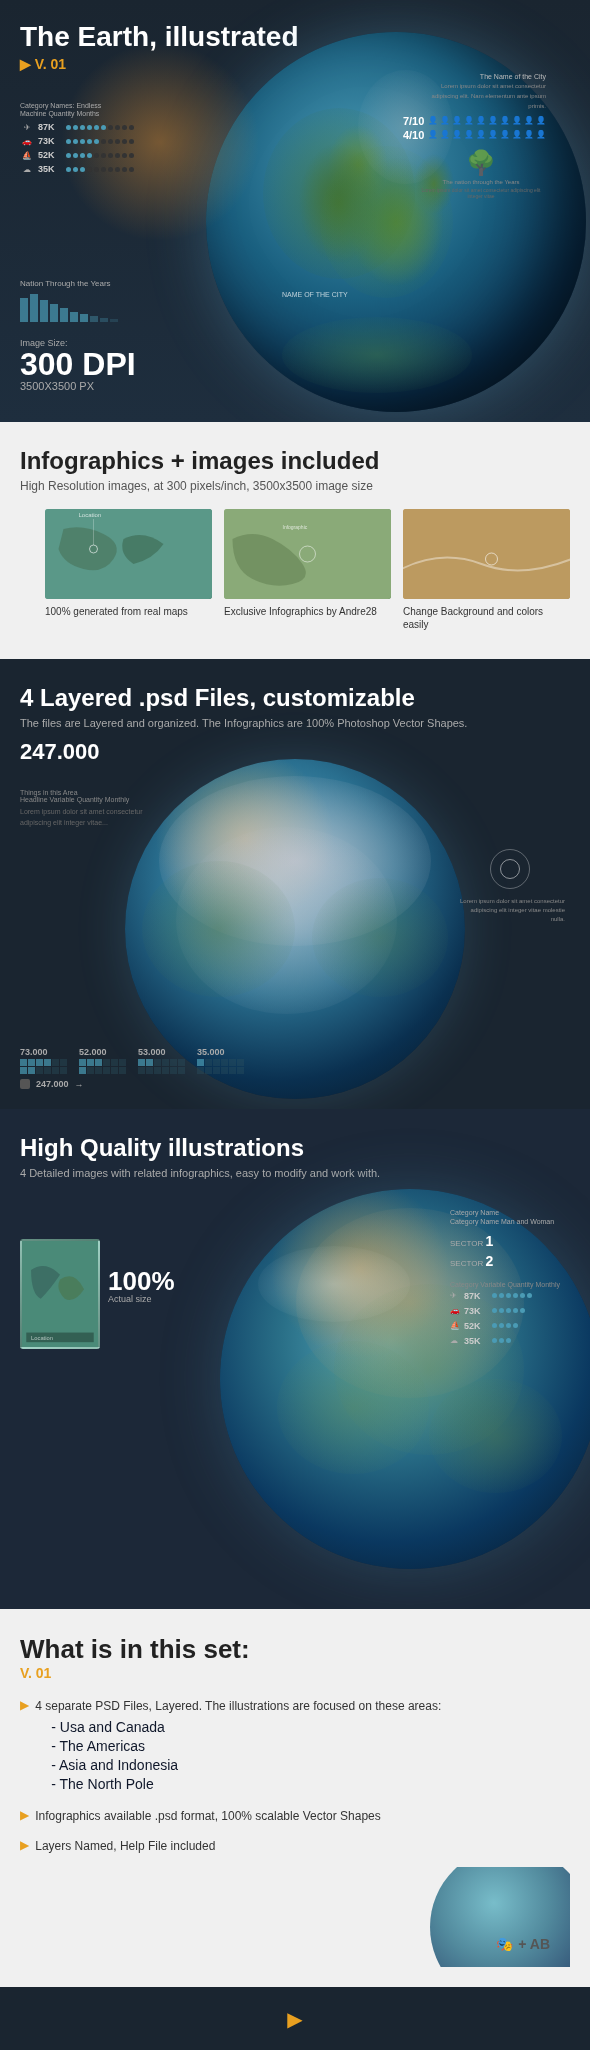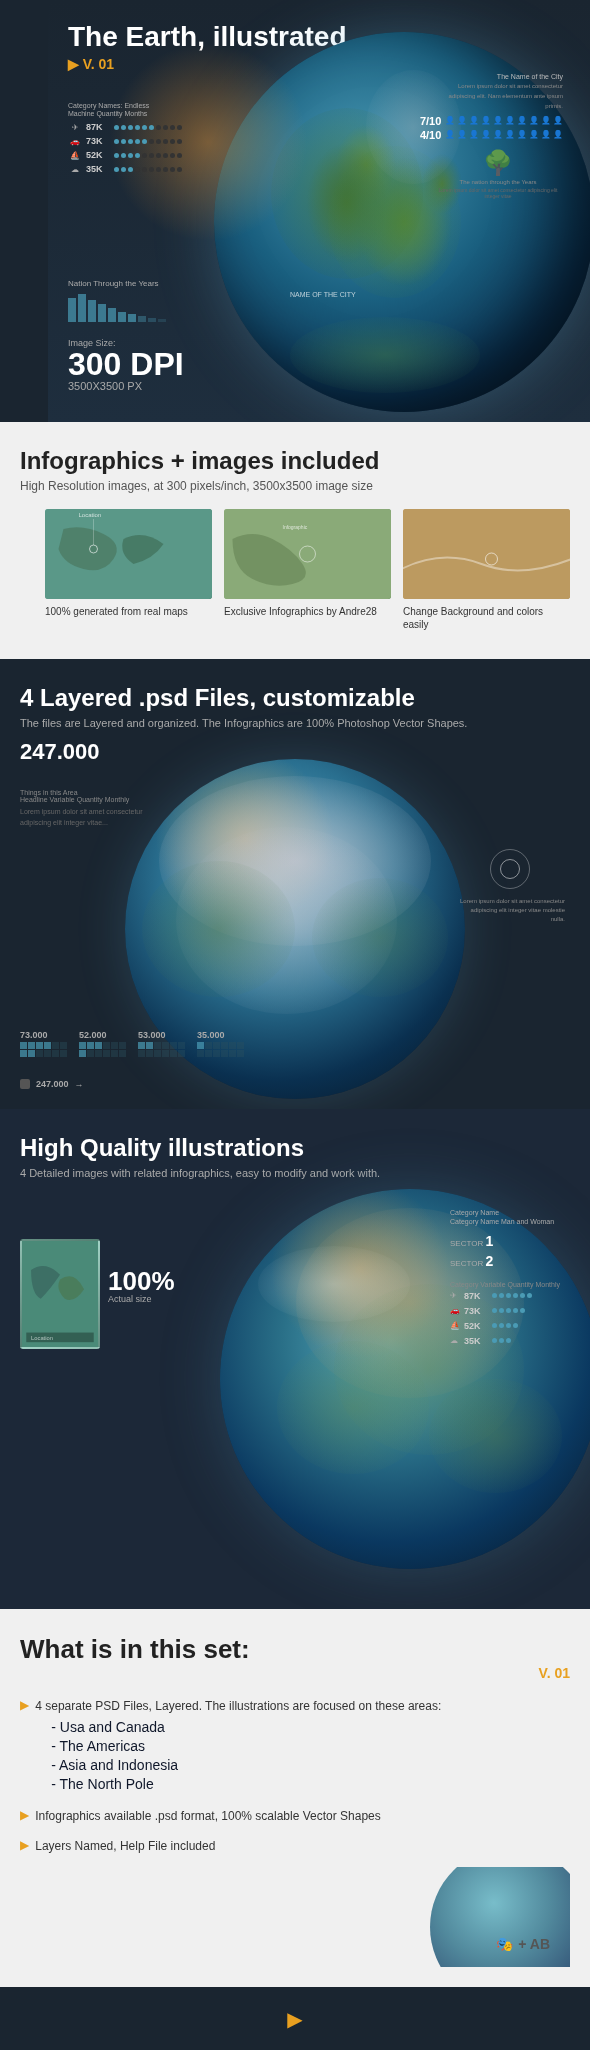--- a/index.html
+++ b/index.html
@@ -8,24 +8,23 @@
       background: #1a2530;
       font-family: Arial, sans-serif;
       color: #ffffff;
       overflow-x: hidden;
     }
 
     
     .section-hero {
       background: linear-gradient(180deg, #1a2530 0%, #1e2e3e 100%);
       position: relative;
-      padding: 20px 16px 10px 20px;
+      padding: 20px 24px 10px 20px;
       min-height: 400px;
       overflow: hidden;
-      margin-left: 48px;
     }
     .hero-title {
       font-size: 28px;
       font-weight: bold;
       color: #ffffff;
       line-height: 1.2;
     }
     .hero-subtitle {
       color: #e8a020;
       font-size: 14px;
@@ -351,21 +350,20 @@
     .whatsin-title {
       font-size: 26px;
       font-weight: bold;
       color: #222;
     }
     .whatsin-version {
       color: #e8a020;
       font-size: 14px;
       font-weight: bold;
       margin-bottom: 16px;
-      text-align: right;
     }
     .whatsin-item {
       display: flex;
       align-items: flex-start;
       margin-bottom: 12px;
     }
     .whatsin-arrow {
       color: #e8a020;
       margin-right: 6px;
       font-size: 12px;
@@ -525,21 +523,21 @@
         <div class="bar" style="height:3px;opacity:0.2;"></div>
       </div>
     </div>
 
     <div class="hero-dpi" style="bottom:-10px;">
       <div class="dpi-label">Image Size:</div>
       <div class="dpi-value">300 DPI</div>
       <div class="dpi-px">3500X3500 PX</div>
     </div>
 
-    <div style="position:absolute;right:11px;top:10px;width:130px;">
+    <div style="position:absolute;right:20px;top:10px;width:130px;">
       <div style="font-size:7px;color:#bbb;text-align:right;line-height:1.4;">
         The Name of the City<br>
         <span style="font-size:6px;color:#888;">Lorem ipsum dolor sit amet consectetur adipiscing elit. Nam elementum ante ipsum primis.</span>
       </div>
       <div style="display:flex;justify-content:flex-end;align-items:center;gap:4px;margin-top:4px;">
         <div style="font-size:11px;font-weight:bold;color:#fff;">7/10</div>
         <div style="display:flex;gap:2px;">
           <span style="font-size:8px;color:#4a9bb5;">👤</span>
           <span style="font-size:8px;color:#4a9bb5;">👤</span>
           <span style="font-size:8px;color:#4a9bb5;">👤</span>
@@ -639,21 +637,21 @@
       <div style="position:absolute;top:35%;right:5%;width:40%;height:35%;background:radial-gradient(ellipse, rgba(80,120,70,0.4) 0%, transparent 80%);border-radius:50%;"></div>
     </div>
 
     <div style="position:absolute;left:0;top:20px;width:130px;">
       <div style="font-size:7px;color:#888;margin-bottom:4px;">Things in this Area<br>Headline Variable Quantity Monthly</div>
       <div style="font-size:7px;color:#666;line-height:1.5;">
         Lorem ipsum dolor sit amet consectetur adipiscing elit integer vitae...
       </div>
     </div>
 
-    <div style="position:absolute;bottom:32px;left:0;display:flex;gap:12px;">
+    <div style="position:absolute;bottom:15px;left:0;display:flex;gap:12px;">
       <div>
         <div style="font-size:9px;font-weight:bold;color:#aaa;">73.000</div>
         <div style="display:grid;grid-template-columns:repeat(6,7px);gap:1px;margin-top:2px;">
           <div style="width:7px;height:7px;background:#4a9bb5;opacity:0.7;"></div>
           <div style="width:7px;height:7px;background:#4a9bb5;opacity:0.7;"></div>
           <div style="width:7px;height:7px;background:#4a9bb5;opacity:0.7;"></div>
           <div style="width:7px;height:7px;background:#4a9bb5;opacity:0.7;"></div>
           <div style="width:7px;height:7px;background:#2a5060;opacity:0.4;"></div>
           <div style="width:7px;height:7px;background:#2a5060;opacity:0.4;"></div>
           <div style="width:7px;height:7px;background:#4a9bb5;opacity:0.7;"></div>

